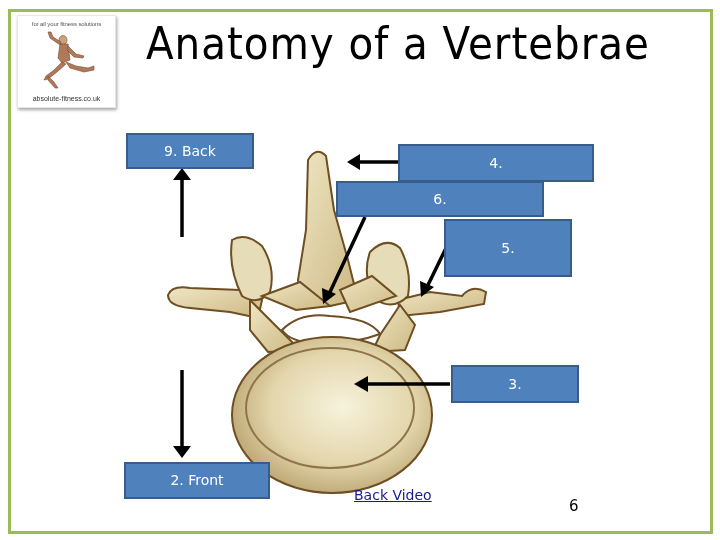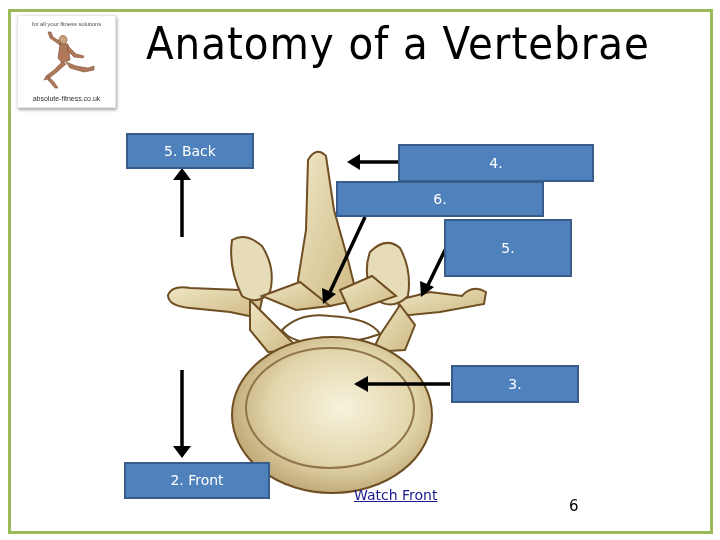--- a/index.html
+++ b/index.html
@@ -79,21 +79,21 @@
     <polygon points="360,154 360,170 347,162" stroke="none"></polygon>
     <line x1="365" y1="217" x2="330" y2="292"></line>
     <polygon points="322,288 336,294 323,304" stroke="none"></polygon>
     <line x1="447" y1="246" x2="428" y2="285"></line>
     <polygon points="420,281 434,287 421,297" stroke="none"></polygon>
     <line x1="450" y1="384" x2="366" y2="384"></line>
     <polygon points="368,376 368,392 354,384" stroke="none"></polygon>
   </g>
 </svg>
 
-<div class="label-box" style="left:126px;top:133px;width:128px;height:36px;line-height:32px;"><span>5. Back</span></div>
+<div class="label-box" style="left:126px;top:133px;width:128px;height:36px;line-height:32px;"><span>9. Back</span></div>
 <div class="label-box" style="left:398px;top:144px;width:196px;height:38px;line-height:34px;"><span>4.</span></div>
 <div class="label-box" style="left:336px;top:181px;width:208px;height:36px;line-height:32px;"><span>6.</span></div>
 <div class="label-box" style="left:444px;top:219px;width:128px;height:58px;line-height:54px;"><span>5.</span></div>
 <div class="label-box" style="left:451px;top:365px;width:128px;height:38px;line-height:34px;"><span>3.</span></div>
 <div class="label-box" style="left:124px;top:462px;width:146px;height:37px;line-height:33px;"><span>2. Front</span></div>
 
-<a class="watch">Watch Front</a>
+<a class="watch">Back Video</a>
 <div class="pagenum">6</div>
 
 </body></html>

